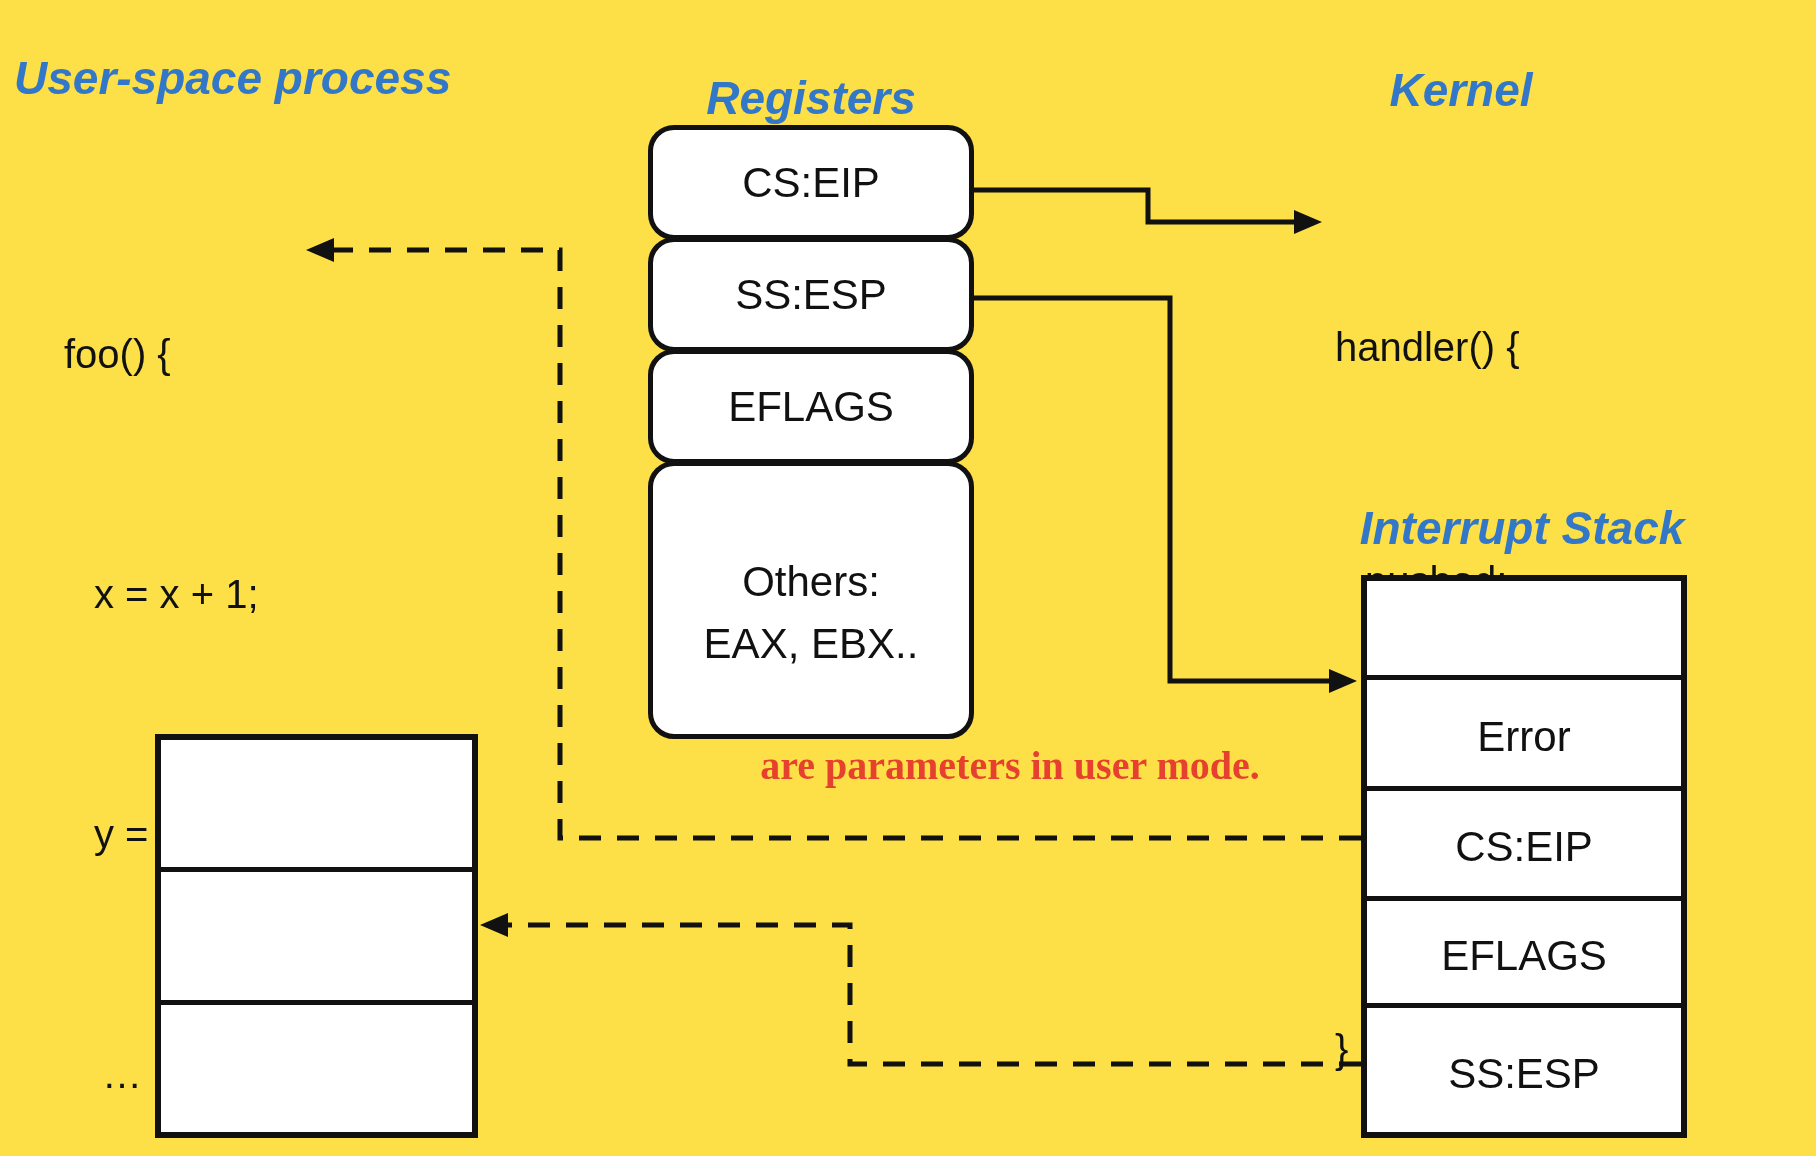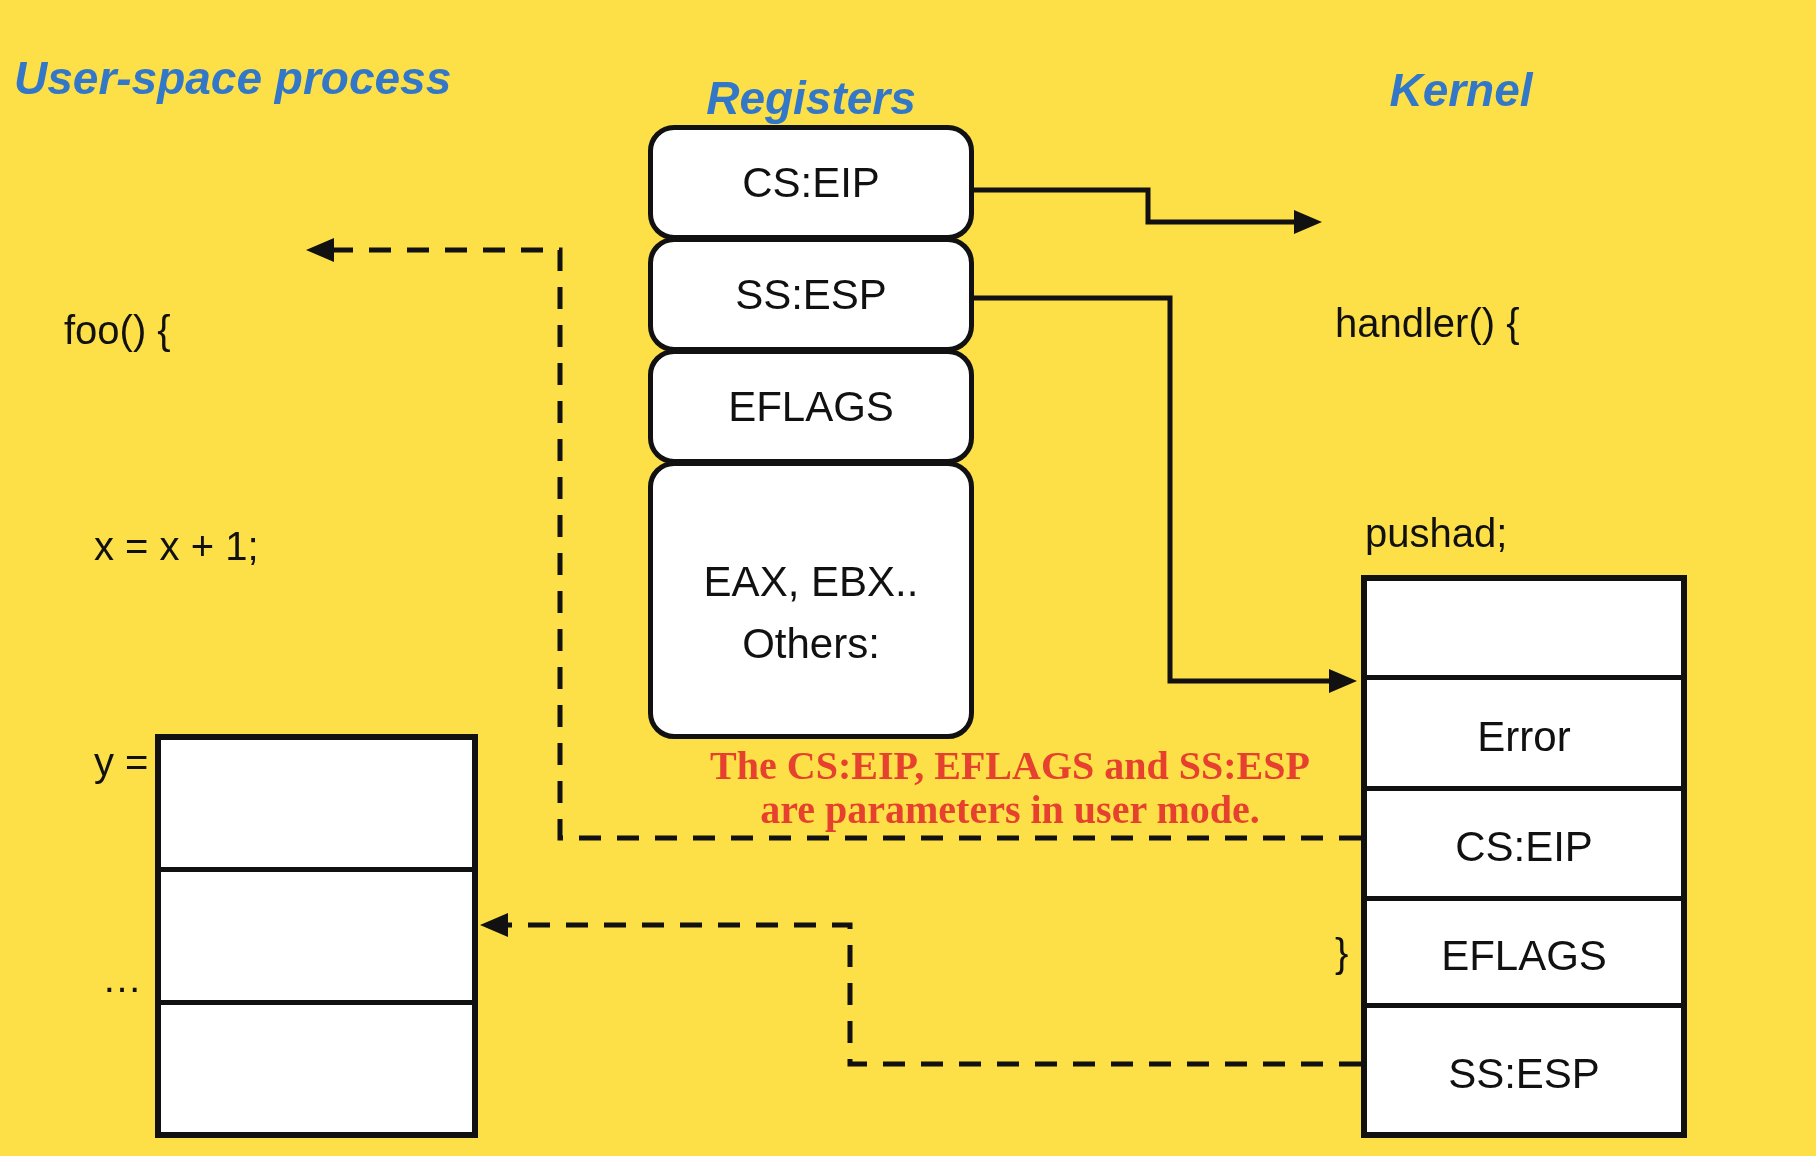--- a/index.html
+++ b/index.html
@@ -25,21 +25,21 @@
     position:absolute;
     color:var(--accent-blue);
     font-weight:700;font-style:italic;
     font-size:46px;line-height:52px;
     white-space:nowrap;
     letter-spacing:0px;
   }
   .title.centered{transform:translateX(-50%);margin-top:16px;}
 
   .codeblock{position:absolute;font-size:40px;line-height:72px;white-space:pre;}
-  .codeblock .ln{white-space:pre;}
+  .codeblock .ln{white-space:pre;margin-top:24px;}
   .ind-1{padding-left:30px;}
   .ind-2{padding-left:38px;}
   .kernelblock{line-height:70px;}
 
   .registers{position:absolute;left:648px;top:125px;width:326px;}
   .regbox{
     box-sizing:border-box;
     width:326px;
     border:5px solid var(--ink);
     border-radius:26px;
@@ -97,20 +97,21 @@
     </g>
     <g>
       <path class="dashed" d="M1361 1064 H850 V925 H508"></path>
       <polygon points="480,925 508,913 508,937"></polygon>
     </g>
   </svg>
 
   <div class="title" style="left:14px;top:52px;">User-space process</div>
   <div class="title centered" style="left:811px;top:56px;">Registers</div>
   <div class="title centered" style="left:1461px;top:48px;">Kernel</div>
+  <div class="title centered" style="left:1522px;top:486px;">Interrupt Stack</div>
 
   <div class="codeblock" style="left:64px;top:150px;">
     <div class="ln">foo() {</div>
     <div class="ln ind-1">x = x + 1;</div>
     <div class="ln ind-1">y = x + 2;</div>
     <div class="ln ind-2">…</div>
     
   </div>
 
   <div class="codeblock kernelblock" style="left:1335px;top:148px;">
@@ -124,37 +125,36 @@
     <div class="regbox h1">
       <div>CS:EIP</div>
     </div>
     <div class="regbox h1">
       <div>SS:ESP</div>
     </div>
     <div class="regbox h1">
       <div>EFLAGS</div>
     </div>
     <div class="regbox tall">
+      <div>Others:</div>
       <div>EAX, EBX..</div>
-      <div>Others:</div>
     </div>
   </div>
 
   <div class="stackbox user-stack">
     <div class="row divider"></div>
     <div class="row divider"></div>
     <div class="row"></div>
   </div>
 
   <div class="stackbox interrupt-stack">
     <div class="row divider" style="flex:101 0 0;"></div>
     <div class="row divider" style="flex:106 0 0;">Error</div>
     <div class="row divider" style="flex:105 0 0;">CS:EIP</div>
     <div class="row divider" style="flex:102 0 0;">EFLAGS</div>
     <div class="row" style="flex:125 0 0;">SS:ESP</div>
   </div>
 
   <div class="note">
-    <div>The CS:EIP, EFLAGS and SS:ESP</div>
     <div>are parameters in user mode.</div>
   </div>
 
 </div>
 
 </body></html>

